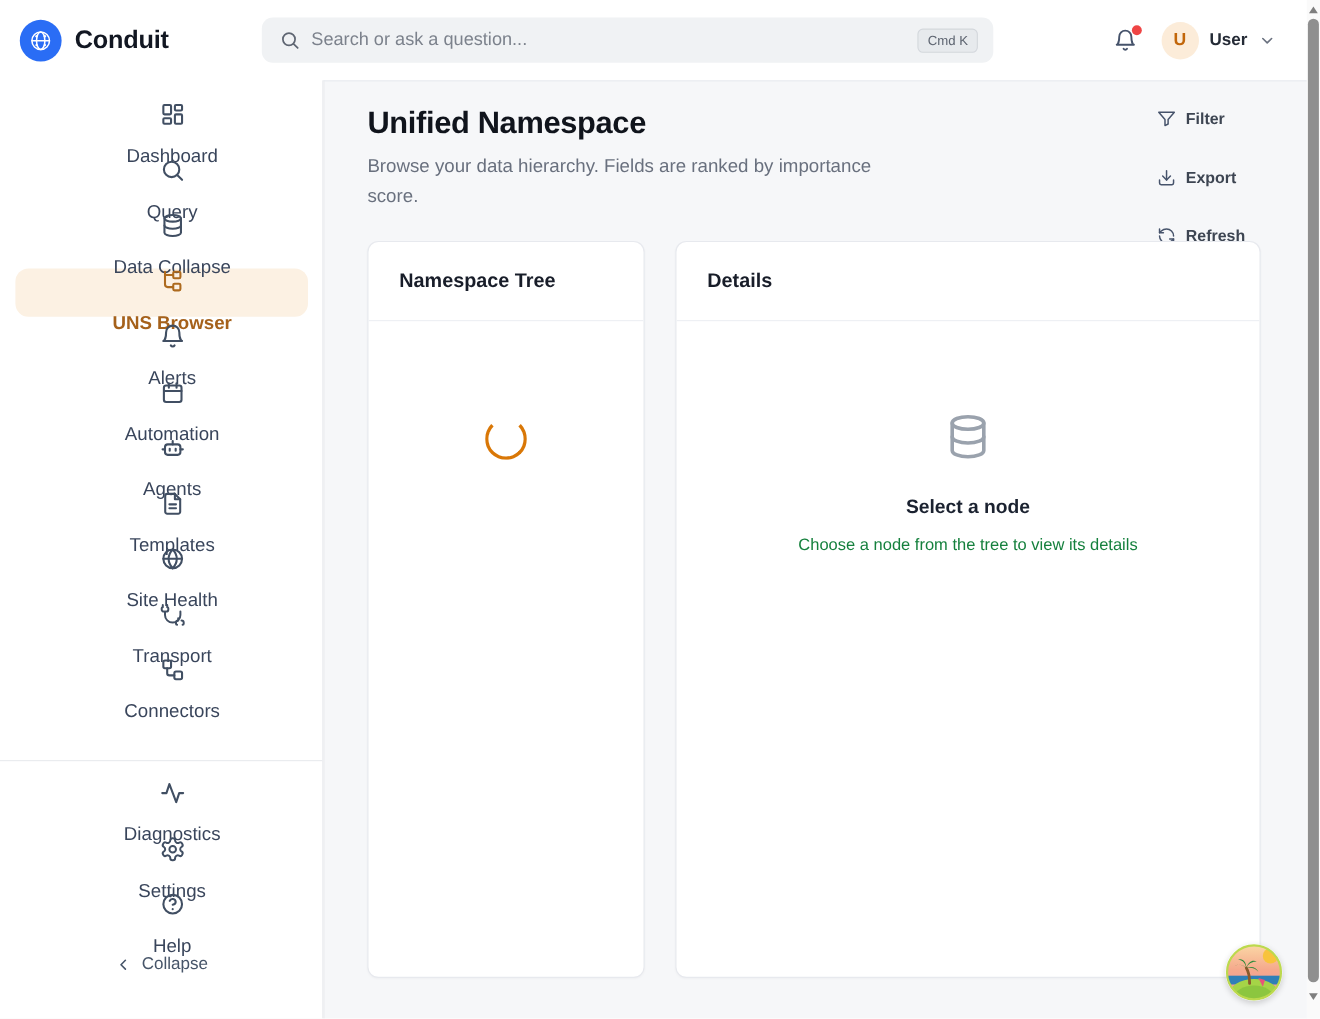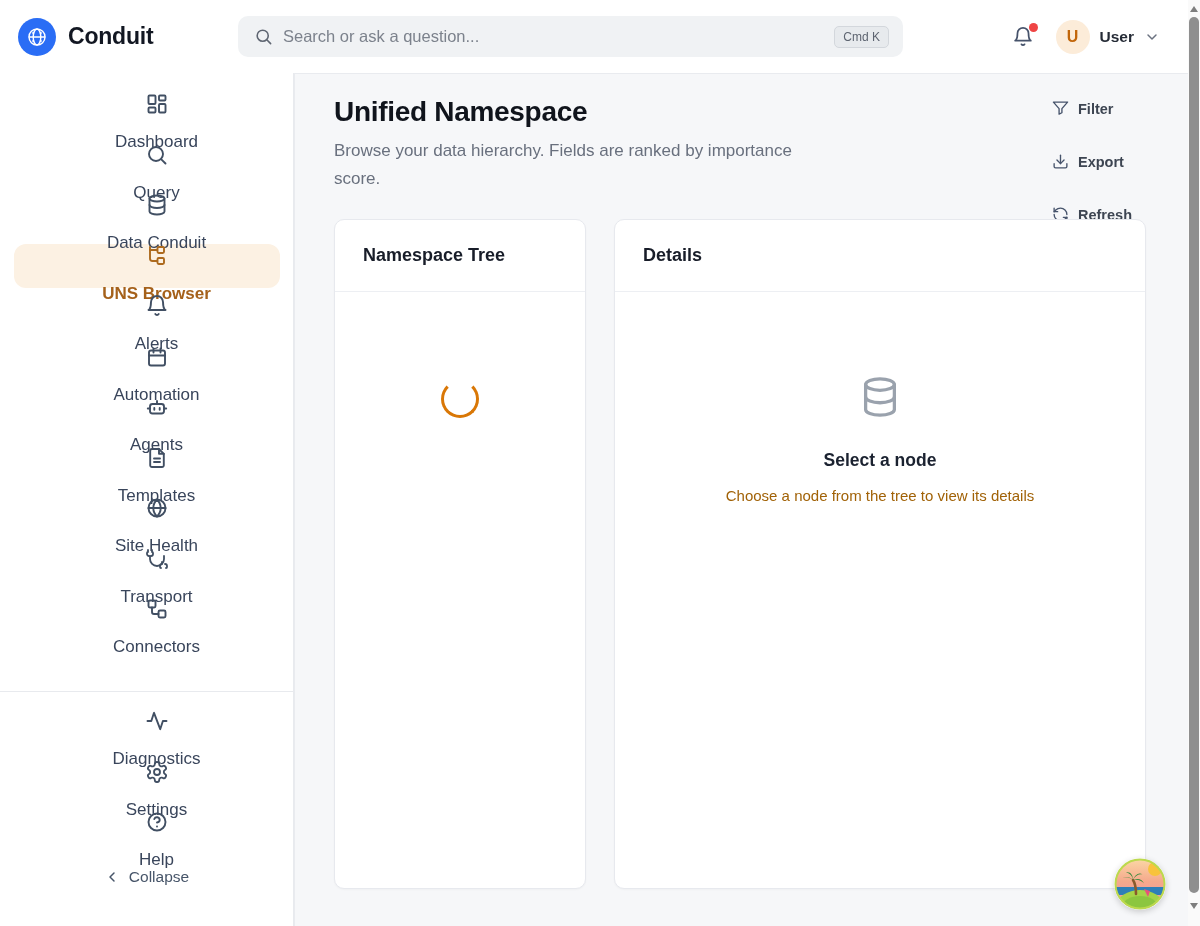--- a/index.html
+++ b/index.html
@@ -118,21 +118,21 @@
     position: absolute; left: 50%; top: 88px; margin-left: -19px;
     width: 38px; height: 38px; border-radius: 50%;
     border: 3.5px solid #d97706; border-top-color: transparent;
     animation: spin 1s linear infinite;
   }
   @keyframes spin { to { transform: rotate(360deg); } }
 
   .empty-state { display: flex; flex-direction: column; align-items: center; padding-top: 82px; }
   .empty-db-icon { color: #9aa2ad; display: flex; }
   .empty-title { margin-top: 30px; font-size: 17.5px; font-weight: 700; color: #1b2230; }
-  .empty-message { margin-top: 16px; font-size: 15px; color: #a16207; }
+  .empty-message { margin-top: 16px; font-size: 15px; color: #15803d; }
 
   
   .scrollbar {
     position: absolute; top: 0; right: 0; width: 12px; height: 926px;
     background: #fafafa;
   }
   .sb-arrow-up {
     position: absolute; top: 6px; left: 2px;
     width: 0; height: 0; border-left: 4px solid transparent; border-right: 4px solid transparent;
     border-bottom: 6px solid #7e7e7e; cursor: pointer;
@@ -229,21 +229,21 @@
   </div>
 
   <div class="nav-item">
     <span class="ni-icon">
       <svg width="24" height="24" viewBox="0 0 24 24" fill="none" stroke="currentColor" stroke-width="1.9" stroke-linecap="round">
         <ellipse cx="12" cy="5.5" rx="7.5" ry="3"></ellipse>
         <path d="M4.5 5.5v13c0 1.66 3.36 3 7.5 3s7.5-1.34 7.5-3v-13"></path>
         <path d="M4.5 12c0 1.66 3.36 3 7.5 3s7.5-1.34 7.5-3"></path>
       </svg>
     </span>
-    <span>Data Conduit</span>
+    <span>Data Collapse</span>
   </div>
 
   <div class="nav-item active">
     <span class="ni-icon">
       <svg width="24" height="24" viewBox="0 0 24 24" fill="none" stroke="currentColor" stroke-width="1.9" stroke-linecap="round" stroke-linejoin="round">
         <path d="M5 3v11.5a2.5 2.5 0 0 0 2.5 2.5H12"></path>
         <path d="M5 6h7"></path>
         <rect x="12.5" y="3" width="6.5" height="6" rx="1.2"></rect>
         <rect x="12.5" y="14" width="6.5" height="6" rx="1.2"></rect>
       </svg>

